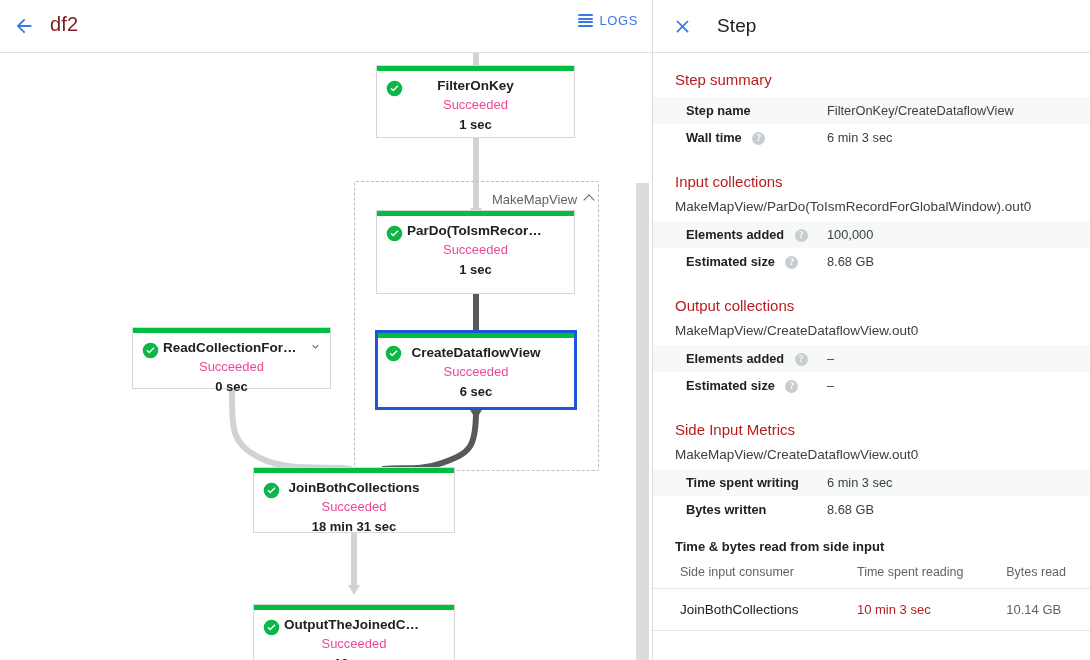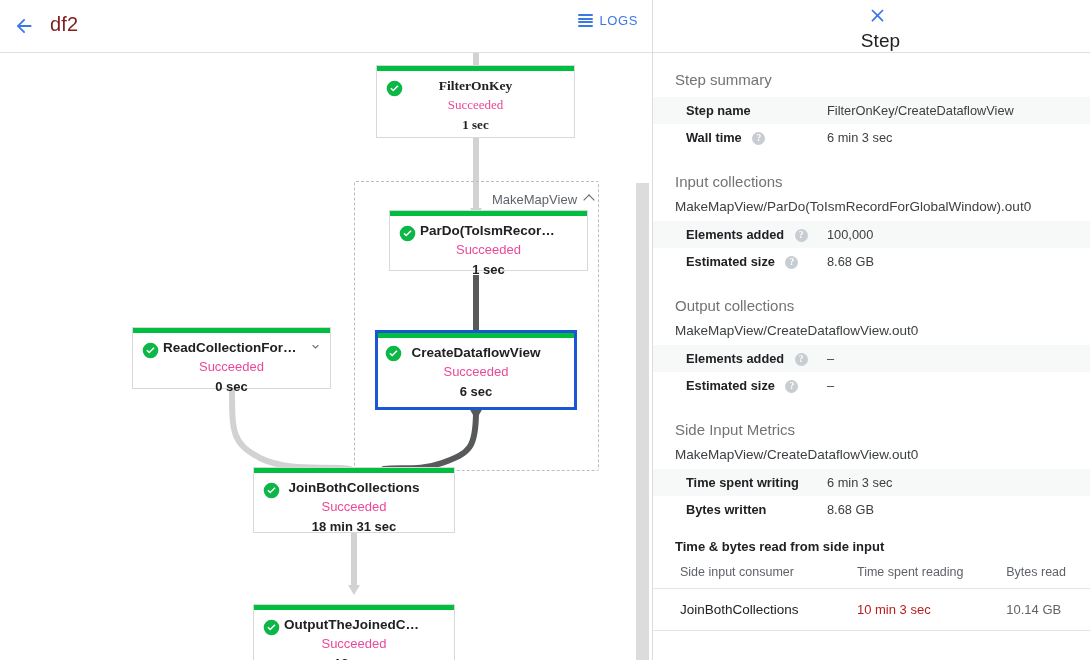--- a/index.html
+++ b/index.html
@@ -124,34 +124,34 @@
     background:#dcdcdc;border-radius:0;cursor:pointer;
   }
 
   
   .side-panel{
     position:relative;width:437px;height:660px;background:#fff;
     box-sizing:border-box;overflow:hidden;
   }
   .side-head{
     position:relative;height:53px;border-bottom:1px solid #e0e0e0;
-    display:flex;align-items:center;box-sizing:border-box;flex-direction:column;
+    display:flex;align-items:center;box-sizing:border-box;
   }
   .close-x{
     width:34px;height:34px;margin-left:12px;
     display:flex;align-items:center;justify-content:center;cursor:pointer;
   }
   .side-head .ttl{
     margin-left:18px;font-size:19px;color:#202124;letter-spacing:.1px;
   }
   .side-body{
     padding:18px 0 0 0;height:606px;box-sizing:border-box;overflow:hidden;
   }
   .sec-title{
-    font-size:15px;color:#737373;padding:0 12px 9px 22px;
+    font-size:15px;color:#b91c1c;padding:0 12px 9px 22px;
   }
   .sec-sub{
     font-size:13.5px;color:#3c4043;padding:0 0 7px 22px;
   }
   .kv-table{width:100%;border-collapse:collapse;}
   .kv-table tr.alt td{background:#f7f8f8;}
   .kv-table td{
     padding:6px 0 6px 0;font-size:12.8px;vertical-align:middle;height:13px;
   }
   .kv-table td.k{
@@ -233,34 +233,34 @@
         <path d="M354,480 L354,535" stroke="#d2d2d2" stroke-width="6" fill="none"></path>
         <polygon points="348,532 360,532 354,542" fill="#d2d2d2"></polygon>
       </svg>
 
       <div class="group-box" style="left:354px;top:128px;width:245px;height:290px;"></div>
       <div class="group-label" style="left:492px;top:139px;">
         <span>MakeMapView</span>
         <span class="chev"></span>
       </div>
 
-      <div class="node" style="left:376px;top:12px;width:199px;height:73px;font-family:Liberation Serif, serif;">
+      <div class="node" style="left:376px;top:12px;width:199px;height:73px;">
         <div class="bar"></div>
         <span class="check">
           <svg width="17" height="17" viewBox="0 0 24 24">
             <circle cx="12" cy="12" r="11" fill="#0cb747"></circle>
             <path d="M10.2 16.4l-4-4 1.5-1.5 2.5 2.5 6-6 1.5 1.5z" fill="#fff"></path>
           </svg>
         </span>
         <div class="nm">FilterOnKey</div>
         <div class="st">Succeeded</div>
         <div class="dur">1 sec</div>
       </div>
 
-      <div class="node" style="left:389px;top:157px;width:199px;height:61px;">
+      <div class="node" style="left:376px;top:157px;width:199px;height:84px;">
         <div class="bar"></div>
         <span class="check">
           <svg width="17" height="17" viewBox="0 0 24 24">
             <circle cx="12" cy="12" r="11" fill="#0cb747"></circle>
             <path d="M10.2 16.4l-4-4 1.5-1.5 2.5 2.5 6-6 1.5 1.5z" fill="#fff"></path>
           </svg>
         </span>
         <div class="nm">ParDo(ToIsmRecordFor…</div>
         <div class="st">Succeeded</div>
         <div class="dur">1 sec</div>

